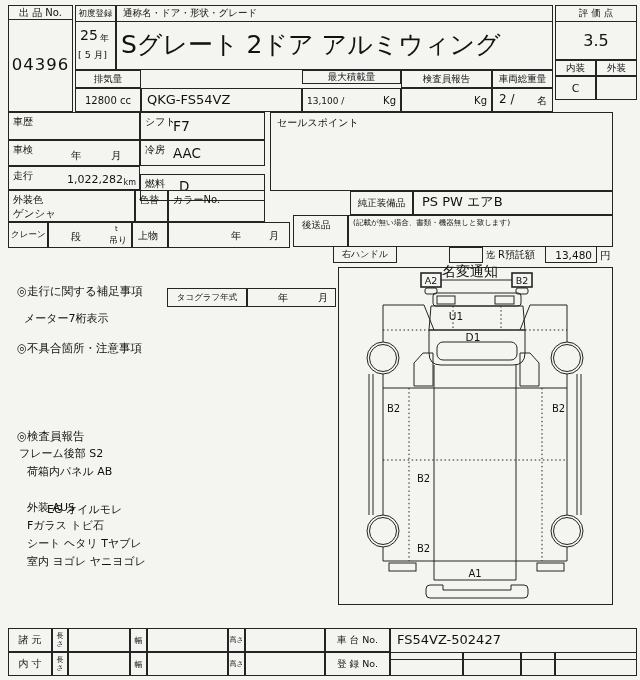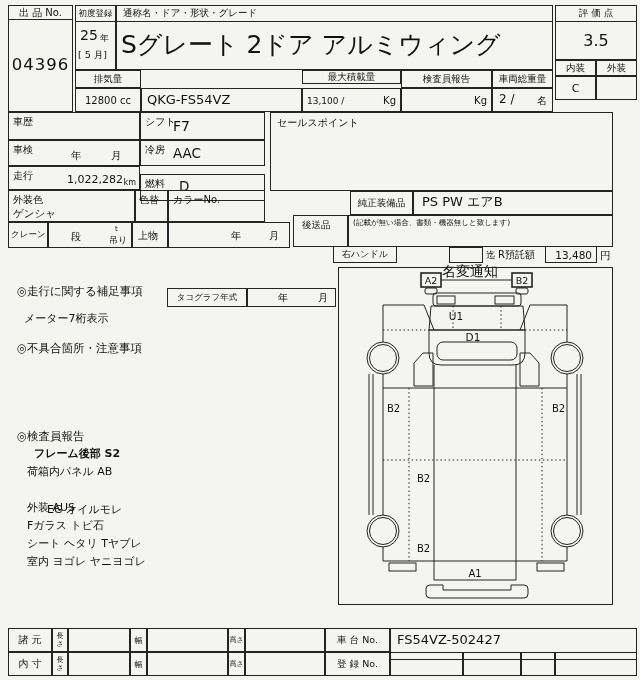--- a/index.html
+++ b/index.html
@@ -149,21 +149,21 @@
 
   <div class="txt" style="left:17px;top:285px;font-size:11.5px;">◎走行に関する補足事項</div>
   <div class="cell ctr" style="left:167px;top:288px;width:80px;height:19px;font-size:8.5px;">タコグラフ年式</div>
   <div class="cell" style="left:247px;top:288px;width:89px;height:19px;">
     <span class="txt" style="left:30px;top:3px;font-size:10px;">年</span>
     <span class="txt" style="left:70px;top:3px;font-size:10px;">月</span>
   </div>
   <div class="txt" style="left:24px;top:313px;font-size:11px;">メーター7桁表示</div>
   <div class="txt" style="left:17px;top:342px;font-size:11.5px;">◎不具合箇所・注意事項</div>
   <div class="txt" style="left:17px;top:430px;font-size:11.5px;">◎検査員報告</div>
-  <div class="txt" style="left:34px;top:448px;font-size:11px;font-weight:bold;">フレーム後部 S2</div>
+  <div class="txt" style="left:19px;top:448px;font-size:11px;">フレーム後部 S2</div>
   <div class="txt" style="left:27px;top:466px;font-size:11px;">荷箱内パネル AB</div>
   <div class="txt" style="left:27px;top:504px;font-size:11px;margin-left:20px;">EG オイルモレ</div>
   <div class="txt" style="left:27px;top:502px;font-size:11px;">外装 AUS</div>
   <div class="txt" style="left:27px;top:520px;font-size:11px;">Fガラス トビ石</div>
   <div class="txt" style="left:27px;top:538px;font-size:11px;">シート ヘタリ Tヤブレ</div>
   <div class="txt" style="left:27px;top:556px;font-size:11px;">室内 ヨゴレ ヤニヨゴレ</div>
 
   <div class="cell" style="left:338px;top:267px;width:275px;height:338px;">
     <svg width="273" height="336" viewBox="0 0 273 336">
       <g stroke="#242424" stroke-width="1" fill="none">

